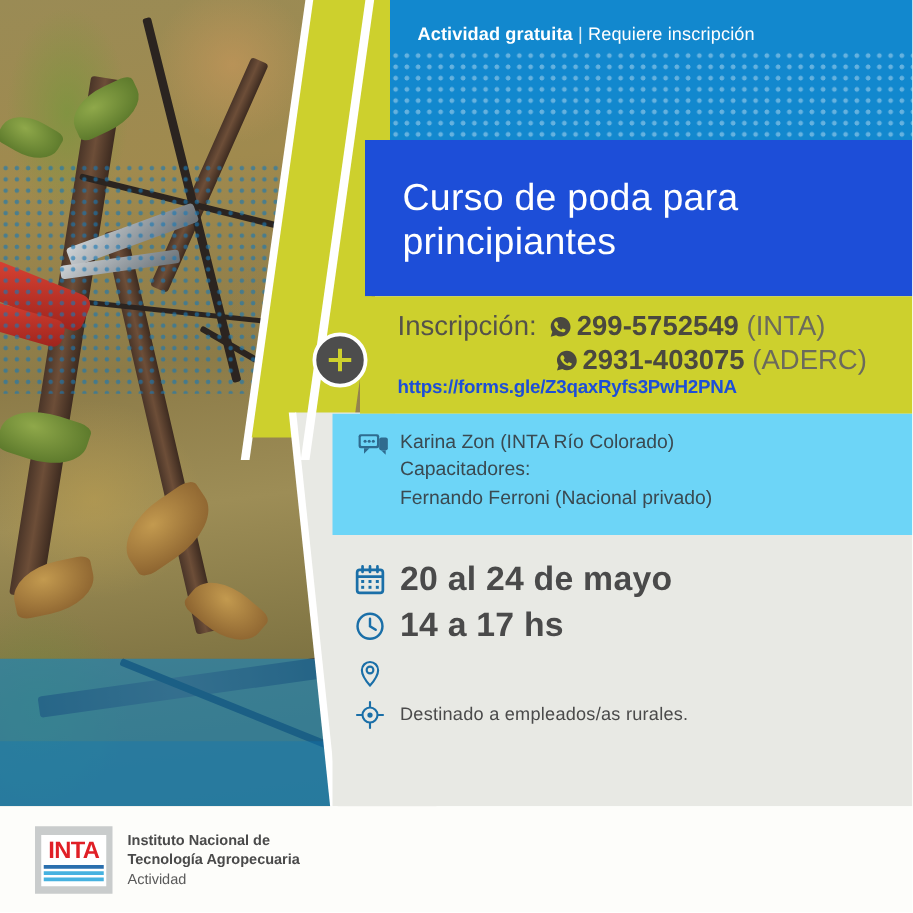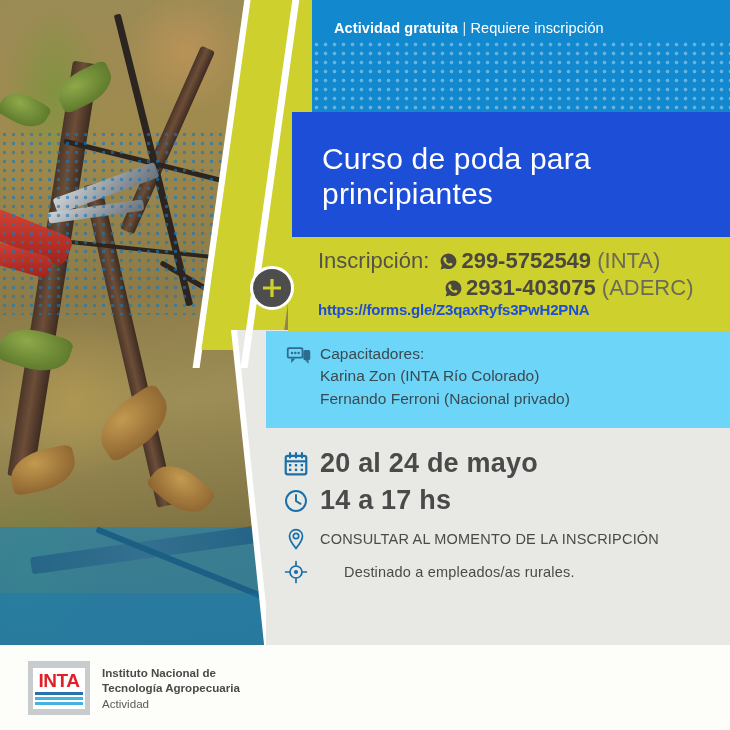--- a/index.html
+++ b/index.html
@@ -219,21 +219,21 @@
     width: 28px; height: 28px;
     display: flex; align-items: center; justify-content: center;
     margin-right: 10px;
     flex: 0 0 28px;
   }
   .detail-big { font-size: 27px; font-weight: bold; color: #4a4a4a; letter-spacing: .2px; }
   .detail-small { font-size: 14.5px; color: #4a4a4a; letter-spacing: .2px; }
   .r1 { left: 16px; top: 20px; }
   .r2 { left: 16px; top: 57px; }
   .r3 { left: 16px; top: 97px; }
-  .r4 { left: 16px; top: 130px; gap: 24px; }
+  .r4 { left: 16px; top: 130px; }
 
   
   .plus-badge {
     position: absolute;
     left: 250px; top: 266px;
     width: 44px; height: 44px;
     border-radius: 50%;
     background: #4d4d4d;
     border: 3px solid #ffffff;
     z-index: 9;
@@ -369,22 +369,22 @@
         <rect x="3" y="4" width="15" height="9" rx="1" fill="#6dd5f7"></rect>
         <circle cx="7" cy="8.5" r="1.4" fill="#2f6b8f"></circle>
         <circle cx="10.8" cy="8.5" r="1.4" fill="#2f6b8f"></circle>
         <circle cx="14.6" cy="8.5" r="1.4" fill="#2f6b8f"></circle>
         <path d="M6 15 L6 20 L11 15 Z" fill="#2f6b8f"></path>
         <rect x="20" y="5" width="8" height="12" rx="2" fill="#2f6b8f"></rect>
         <path d="M26 17 L26 21 L22 17 Z" fill="#2f6b8f"></path>
       </svg>
     </span>
     <div class="cap-text">
+      <div>Karina Zon (INTA Río Colorado)</div>
       <div>Capacitadores:</div>
-      <div>Karina Zon (INTA Río Colorado)</div>
       <div>Fernando Ferroni (Nacional privado)</div>
     </div>
   </div>
 
   <div class="blk details-block">
 
     <div class="detail-row r1">
       <span class="detail-icon">
         <svg viewBox="0 0 24 24" width="26" height="26">
           <rect x="2.5" y="4.5" width="19" height="17" rx="2" fill="none" stroke="#1a6fa8" stroke-width="2"></rect>
@@ -411,21 +411,20 @@
       <span class="detail-big">14 a 17 hs</span>
     </div>
 
     <div class="detail-row r3">
       <span class="detail-icon">
         <svg viewBox="0 0 24 24" width="24" height="24">
           <path d="M12 2.6c-3.6 0-6.5 2.9-6.5 6.5 0 4.8 6.5 12.3 6.5 12.3s6.5-7.5 6.5-12.3c0-3.6-2.9-6.5-6.5-6.5z" fill="none" stroke="#1a6fa8" stroke-width="1.7"></path>
           <circle cx="12" cy="9" r="2.7" fill="none" stroke="#1a6fa8" stroke-width="1.7"></circle>
         </svg>
       </span>
-      <span class="detail-small">CONSULTAR AL MOMENTO DE LA INSCRIPCIÓN</span>
     </div>
 
     <div class="detail-row r4">
       <span class="detail-icon">
         <svg viewBox="0 0 24 24" width="24" height="24">
           <circle cx="12" cy="12" r="6" fill="none" stroke="#1a6fa8" stroke-width="1.7"></circle>
           <circle cx="12" cy="12" r="2.1" fill="#1a6fa8"></circle>
           <path d="M12 1.6v4M12 18.4v4M1.6 12h4M18.4 12h4" stroke="#1a6fa8" stroke-width="1.7" stroke-linecap="round"></path>
         </svg>
       </span>

